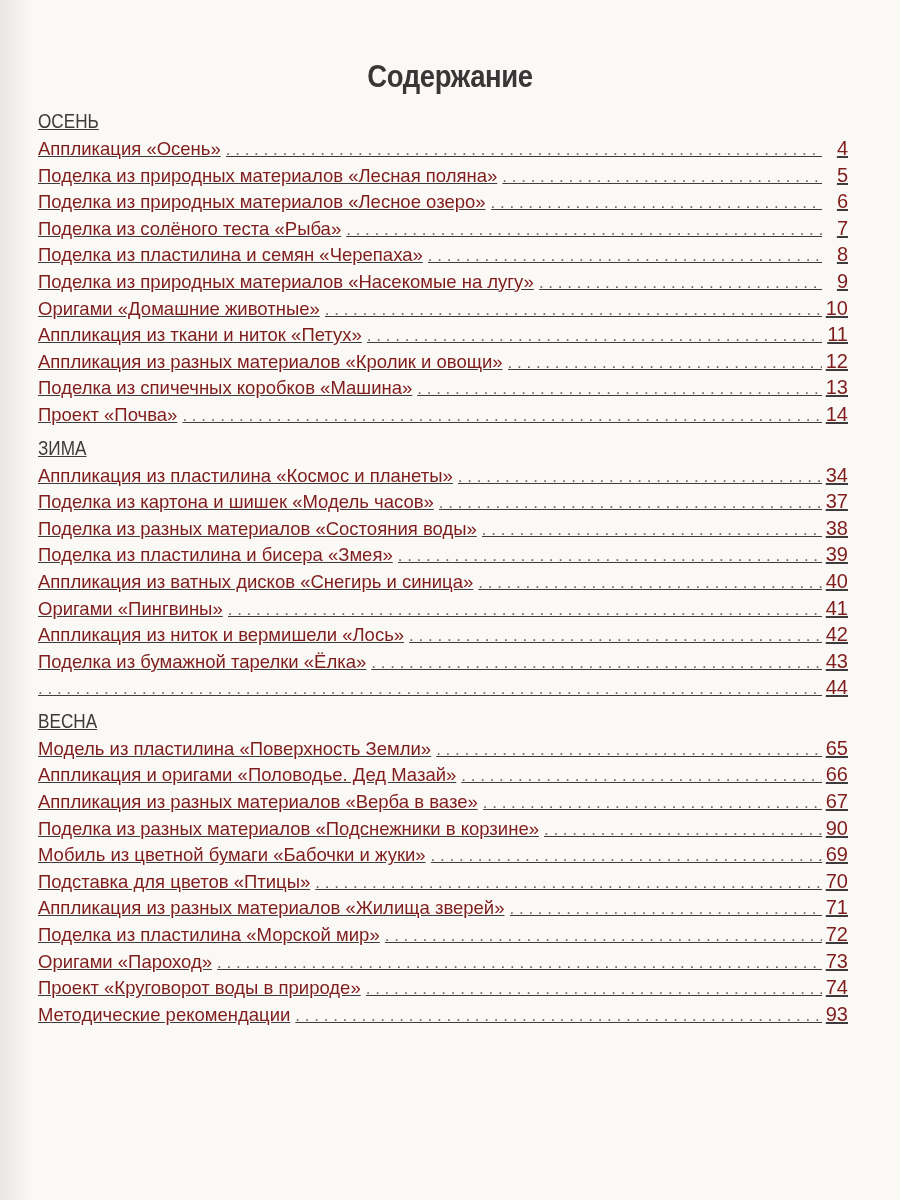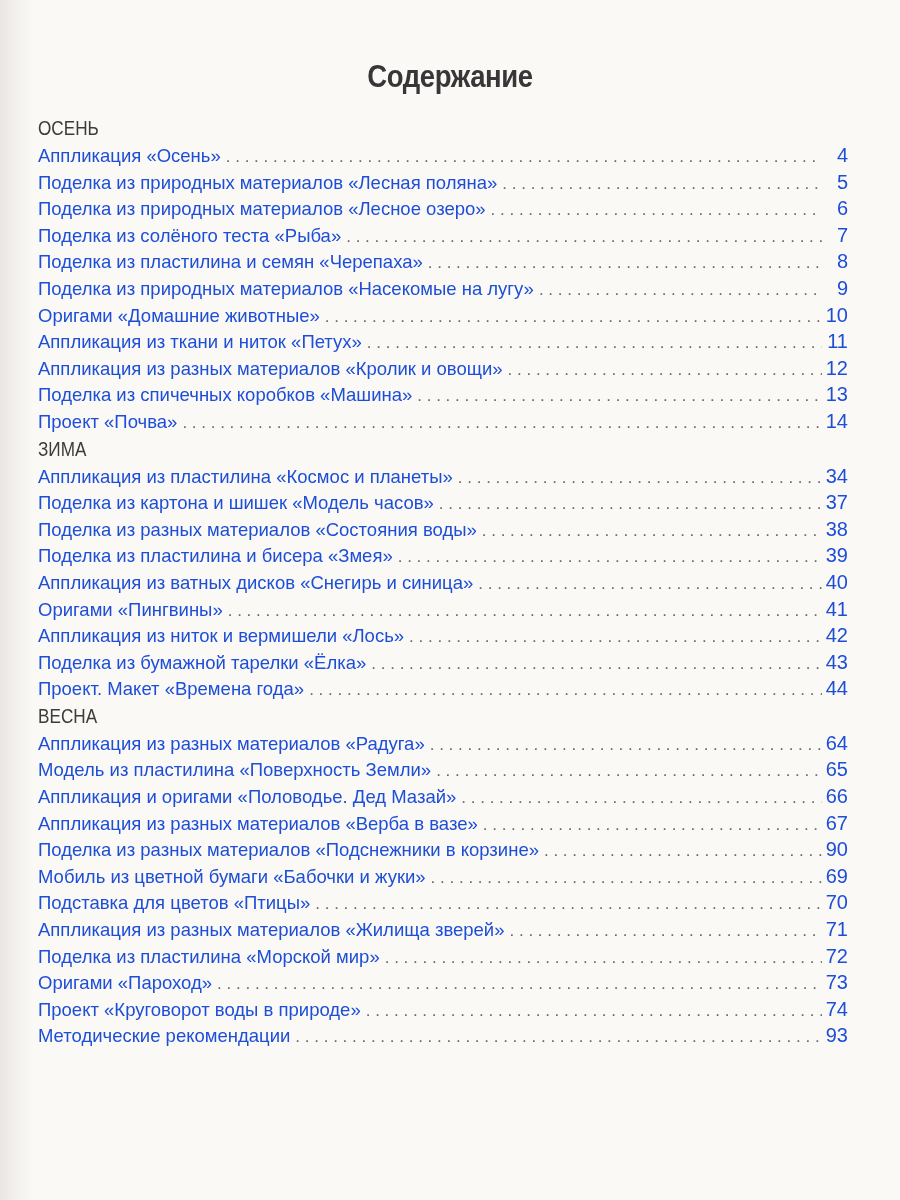--- a/index.html
+++ b/index.html
@@ -32,45 +32,47 @@
     font-size: 32px;
     letter-spacing: -0.5px;
     color: #3a3537;
     transform: scaleX(0.86);
     transform-origin: 50% 50%;
     margin-left: 0;
   }
   .toc {
     position: absolute;
     left: 38px;
-    top: 114px;
+    top: 107px;
     width: 810px;
+    text-decoration: underline;
   }
   .section {
     margin: 0;
   }
   .section + .section {
+    margin-top: 6px;
   }
   .section-title {
     font-size: 19.5px;
     line-height: 28px;
     height: 28px;
     color: #3f3b3d;
     transform: scaleX(0.88);
     transform-origin: 0 50%;
     white-space: nowrap;
   }
   .entry {
     display: flex;
     align-items: baseline;
     height: 26.6px;
     line-height: 26.6px;
     font-size: 18.5px;
     white-space: nowrap;
-    color: #1d4ed8;
+    color: #7f1d1d;
   }
   .entry .label {
     flex: 0 0 auto;
     padding-right: 5px;
   }
   .entry .dots {
     flex: 1 1 auto;
     overflow: hidden;
     color: #6c6769;
     letter-spacing: 4.1px;
@@ -193,34 +195,28 @@
         <span class="label">Аппликация из ниток и вермишели «Лось»</span>
         <span class="dots"></span>
         <span class="page">42</span>
       </div>
     <div class="entry">
         <span class="label">Поделка из бумажной тарелки «Ёлка»</span>
         <span class="dots"></span>
         <span class="page">43</span>
       </div>
     <div class="entry">
-        <span class="label">Проект. Макет «Времена года»</span>
         <span class="dots"></span>
         <span class="page">44</span>
       </div>
   </div>
 
   <div class="section">
     <div class="section-title">ВЕСНА</div>
     <div class="entry">
-        <span class="label">Аппликация из разных материалов «Радуга»</span>
-        <span class="dots"></span>
-        <span class="page">64</span>
-      </div>
-    <div class="entry">
         <span class="label">Модель из пластилина «Поверхность Земли»</span>
         <span class="dots"></span>
         <span class="page">65</span>
       </div>
     <div class="entry">
         <span class="label">Аппликация и оригами «Половодье. Дед Мазай»</span>
         <span class="dots"></span>
         <span class="page">66</span>
       </div>
     <div class="entry">

